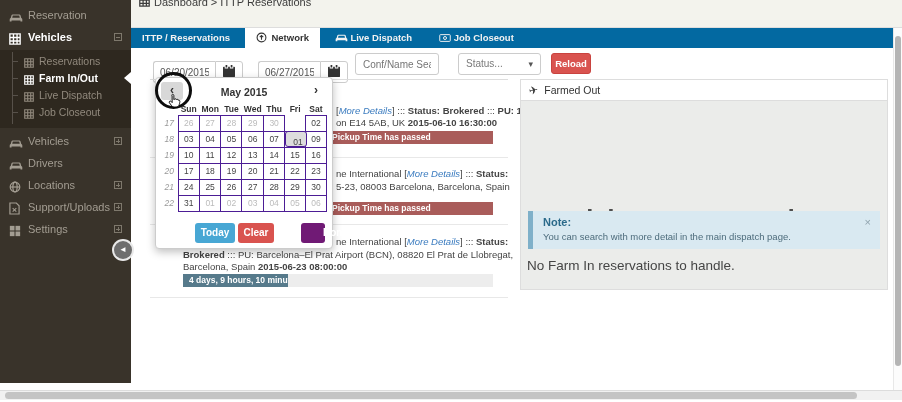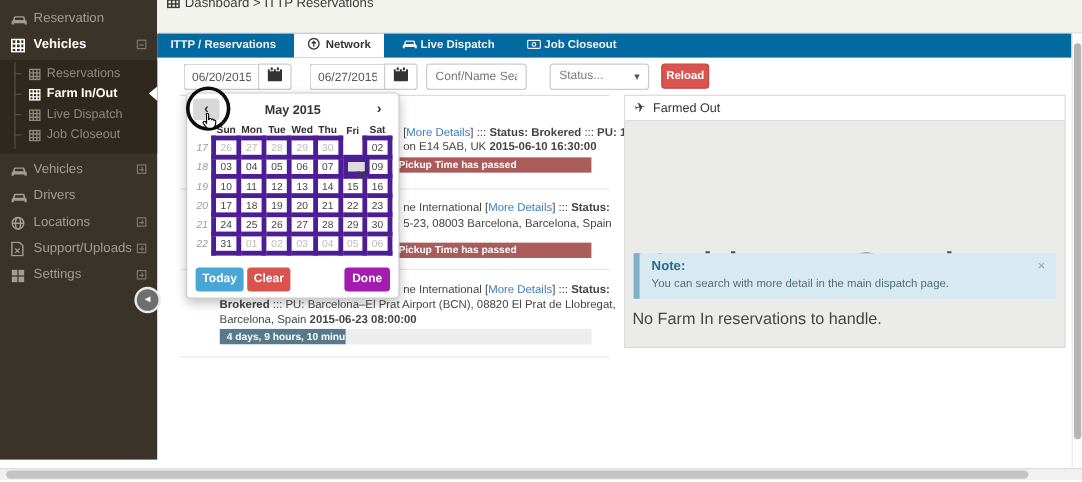--- a/index.html
+++ b/index.html
@@ -31,32 +31,32 @@
   
   .crumb-bar { position:absolute; left:131px; top:0; width:771px; height:28px; background:#f3f3ed; border-bottom:1px solid #ddd; overflow:hidden; }
   .crumb { position:absolute; left:8px; top:-4px; font-size:11px; color:#3c3c3c; white-space:nowrap; }
   .crumb .ic { display:inline-block; width:11px; height:11px; vertical-align:-1px; margin-right:4px; color:#3c3c3c; }
   .tab-bar { position:absolute; left:131px; top:28px; width:762px; height:20px; background:#0369a1; }
   .tab { position:relative; display:inline-block; height:20px; line-height:20px; padding:0 11px; color:#f2f2f2; font-size:9.5px; font-weight:bold; vertical-align:top; cursor:pointer; white-space:nowrap; }
   .tab.active { background:#fff; color:#333; }
   .tab .tic { display:inline-block; width:11px; height:11px; vertical-align:-2px; margin-right:4px; }
 
   
-  .ig { position:absolute; top:53px; height:30px; display:flex; }
+  .ig { position:absolute; top:53px; height:30px; display:flex;align-items:flex-end; }
   .ig input { width:62px; height:22px; border:1px solid #ccc; border-right:none; border-radius:3px 0 0 3px; font-size:10px; color:#555; padding:0 6px; font-family:"Liberation Sans",sans-serif; outline:none; }
   .ig .addon { width:28px; height:22px; border:1px solid #ccc; border-radius:0 3px 3px 0; background:#fff; display:flex; align-items:center; justify-content:center; cursor:pointer; color:#333; }
   .ti { position:absolute; top:53px; height:22px; border:1px solid #ccc; border-radius:3px; font-size:10px; color:#555; padding:0 7px; font-family:"Liberation Sans",sans-serif; outline:none; }
   .sel { position:absolute; top:53px; height:22px; border:1px solid #ccc; border-radius:3px; background:#fff; font-size:10px; color:#7a7a7a; line-height:20px; padding:0 7px; cursor:pointer; }
   .sel .caret { position:absolute; right:7px; top:0; color:#555; font-size:9px; }
   .btn-reload { position:absolute; left:551px; top:53px; width:40px; height:21px; background:#d9534f; border:1px solid #c9433f; border-radius:3px; color:#fff; font-size:9.5px; font-weight:bold; line-height:19px; text-align:center; cursor:pointer; }
 
   
   .list-top { position:absolute; left:150px; top:79px; width:358px; height:1px; background:#ddd; }
   .res-line { position:absolute; font-size:9.5px; color:#444; white-space:nowrap; }
-  .res-line a { color:#3a7bbf; text-decoration:none; cursor:pointer; }
+  .res-line a { color:#3a7bbf; text-decoration:none; cursor:pointer;font-style:italic; }
   .res-line b { font-weight:bold; }
   .hr { position:absolute; left:150px; width:358px; height:1px; background:#e8e8e8; }
   .pbar { position:absolute; height:13px; background:#ededed; overflow:hidden; }
   .pbar .fill { height:13px; color:#fff; font-size:8.5px; font-weight:bold; line-height:13px; padding:0 6px; white-space:nowrap; overflow:hidden; }
   .fill.danger { background:#a95c5a; }
   .fill.info { background:#567a8b; }
 
   
   .fo-panel { position:absolute; left:520px; top:79px; width:368px; height:211px; border:1px solid #ddd; background:#ebecea; }
   .fo-head { position:absolute; left:0; top:0; width:100%; height:21px; background:#fff; border-bottom:1px solid #ddd; font-size:10.5px; color:#333; line-height:21px; }
@@ -72,28 +72,28 @@
   .dp { position:absolute; left:155px; top:77px; width:178px; height:172px; background:#fff; border:1px solid #ccc; border-radius:4px; box-shadow:0 3px 9px rgba(0,0,0,.25); z-index:20; padding:4px 5px; }
   .dp-head { position:relative; height:20px; }
   .dp-title { text-align:center; font-size:10.5px; font-weight:bold; color:#333; line-height:20px; }
   .dp-prev,.dp-next { position:absolute; top:0; width:22px; height:18px; text-align:center; line-height:17px; font-size:12px; font-weight:bold; color:#333; border-radius:3px; cursor:pointer; }
   .dp-prev { left:0; background:#d8d8d8; }
   .dp-next { right:0; }
   table.cal { border-collapse:collapse; margin-top:1px; }
   .cal th { font-size:8.5px; color:#333; font-weight:bold; width:22px; height:12px; text-align:center; }
   .cal th.wkh { width:18px; }
   .cal td.wk { font-size:8.5px; color:#999; font-style:italic; text-align:center; border:none; }
-  .cal td.day { width:22px; height:16px; border:4px solid #4c1d95; font-size:8.5px; color:#444; text-align:center; background:#fff; cursor:pointer; }
+  .cal td.day { width:22px; height:16px; border:1px solid #4c1d95; font-size:8.5px; color:#444; text-align:center; background:#fff; cursor:pointer; }
   .cal td.day.muted { color:#bbb; }
   .cal td.day.sel { background:#ddd; }
   .dp-btns { position:absolute; left:5px; right:5px; bottom:5px; height:20px; }
-  .dp-btn { position:absolute; top:0; height:20px; border-radius:3px; color:#fff; font-size:10px; font-weight:bold; line-height:20px; text-align:center; cursor:pointer; }
+  .dp-btn { position:absolute; top:0; height:20px; border-radius:3px; color:#fff; font-size:10px; font-weight:bold; line-height:20px; text-align:center; cursor:pointer;margin-left:32px; }
   .dp-today { left:2px; width:40px; background:#48a7d4; }
   .dp-clear { left:45px; width:36px; background:#d9534f; }
-  .dp-done { right:2px; width:38px; background:#a21caf; }
+  .dp-done { right:2px; width:24px; background:#701a75;padding-left:22px; }
 
   
   .cursor-ring { position:absolute; left:155px; top:72px; width:37px; height:37px; border:3px solid #0d0d0d; border-radius:50%; z-index:30; pointer-events:none; }
   .cursor-hand { position:absolute; left:166px; top:93px; width:16px; height:16px; z-index:31; pointer-events:none; }
 
   
   .vscroll { position:absolute; right:0; top:28px; width:9px; height:362px; background:#fcfcfc; border-left:1px solid #e8e8e8; z-index:40; }
   .vthumb { position:absolute; left:1px; top:8px; width:6px; height:330px; background:#b5b5b5; border-radius:4px; cursor:grab; }
   .hscroll { position:absolute; left:0; bottom:2px; width:902px; height:10px; background:#f1f1f1; border-top:1px solid #dcdcdc; z-index:40; }
   .hthumb { position:absolute; left:5px; top:1px; width:852px; height:7px; background:#c4c4c4; border-radius:4px; cursor:grab; }

